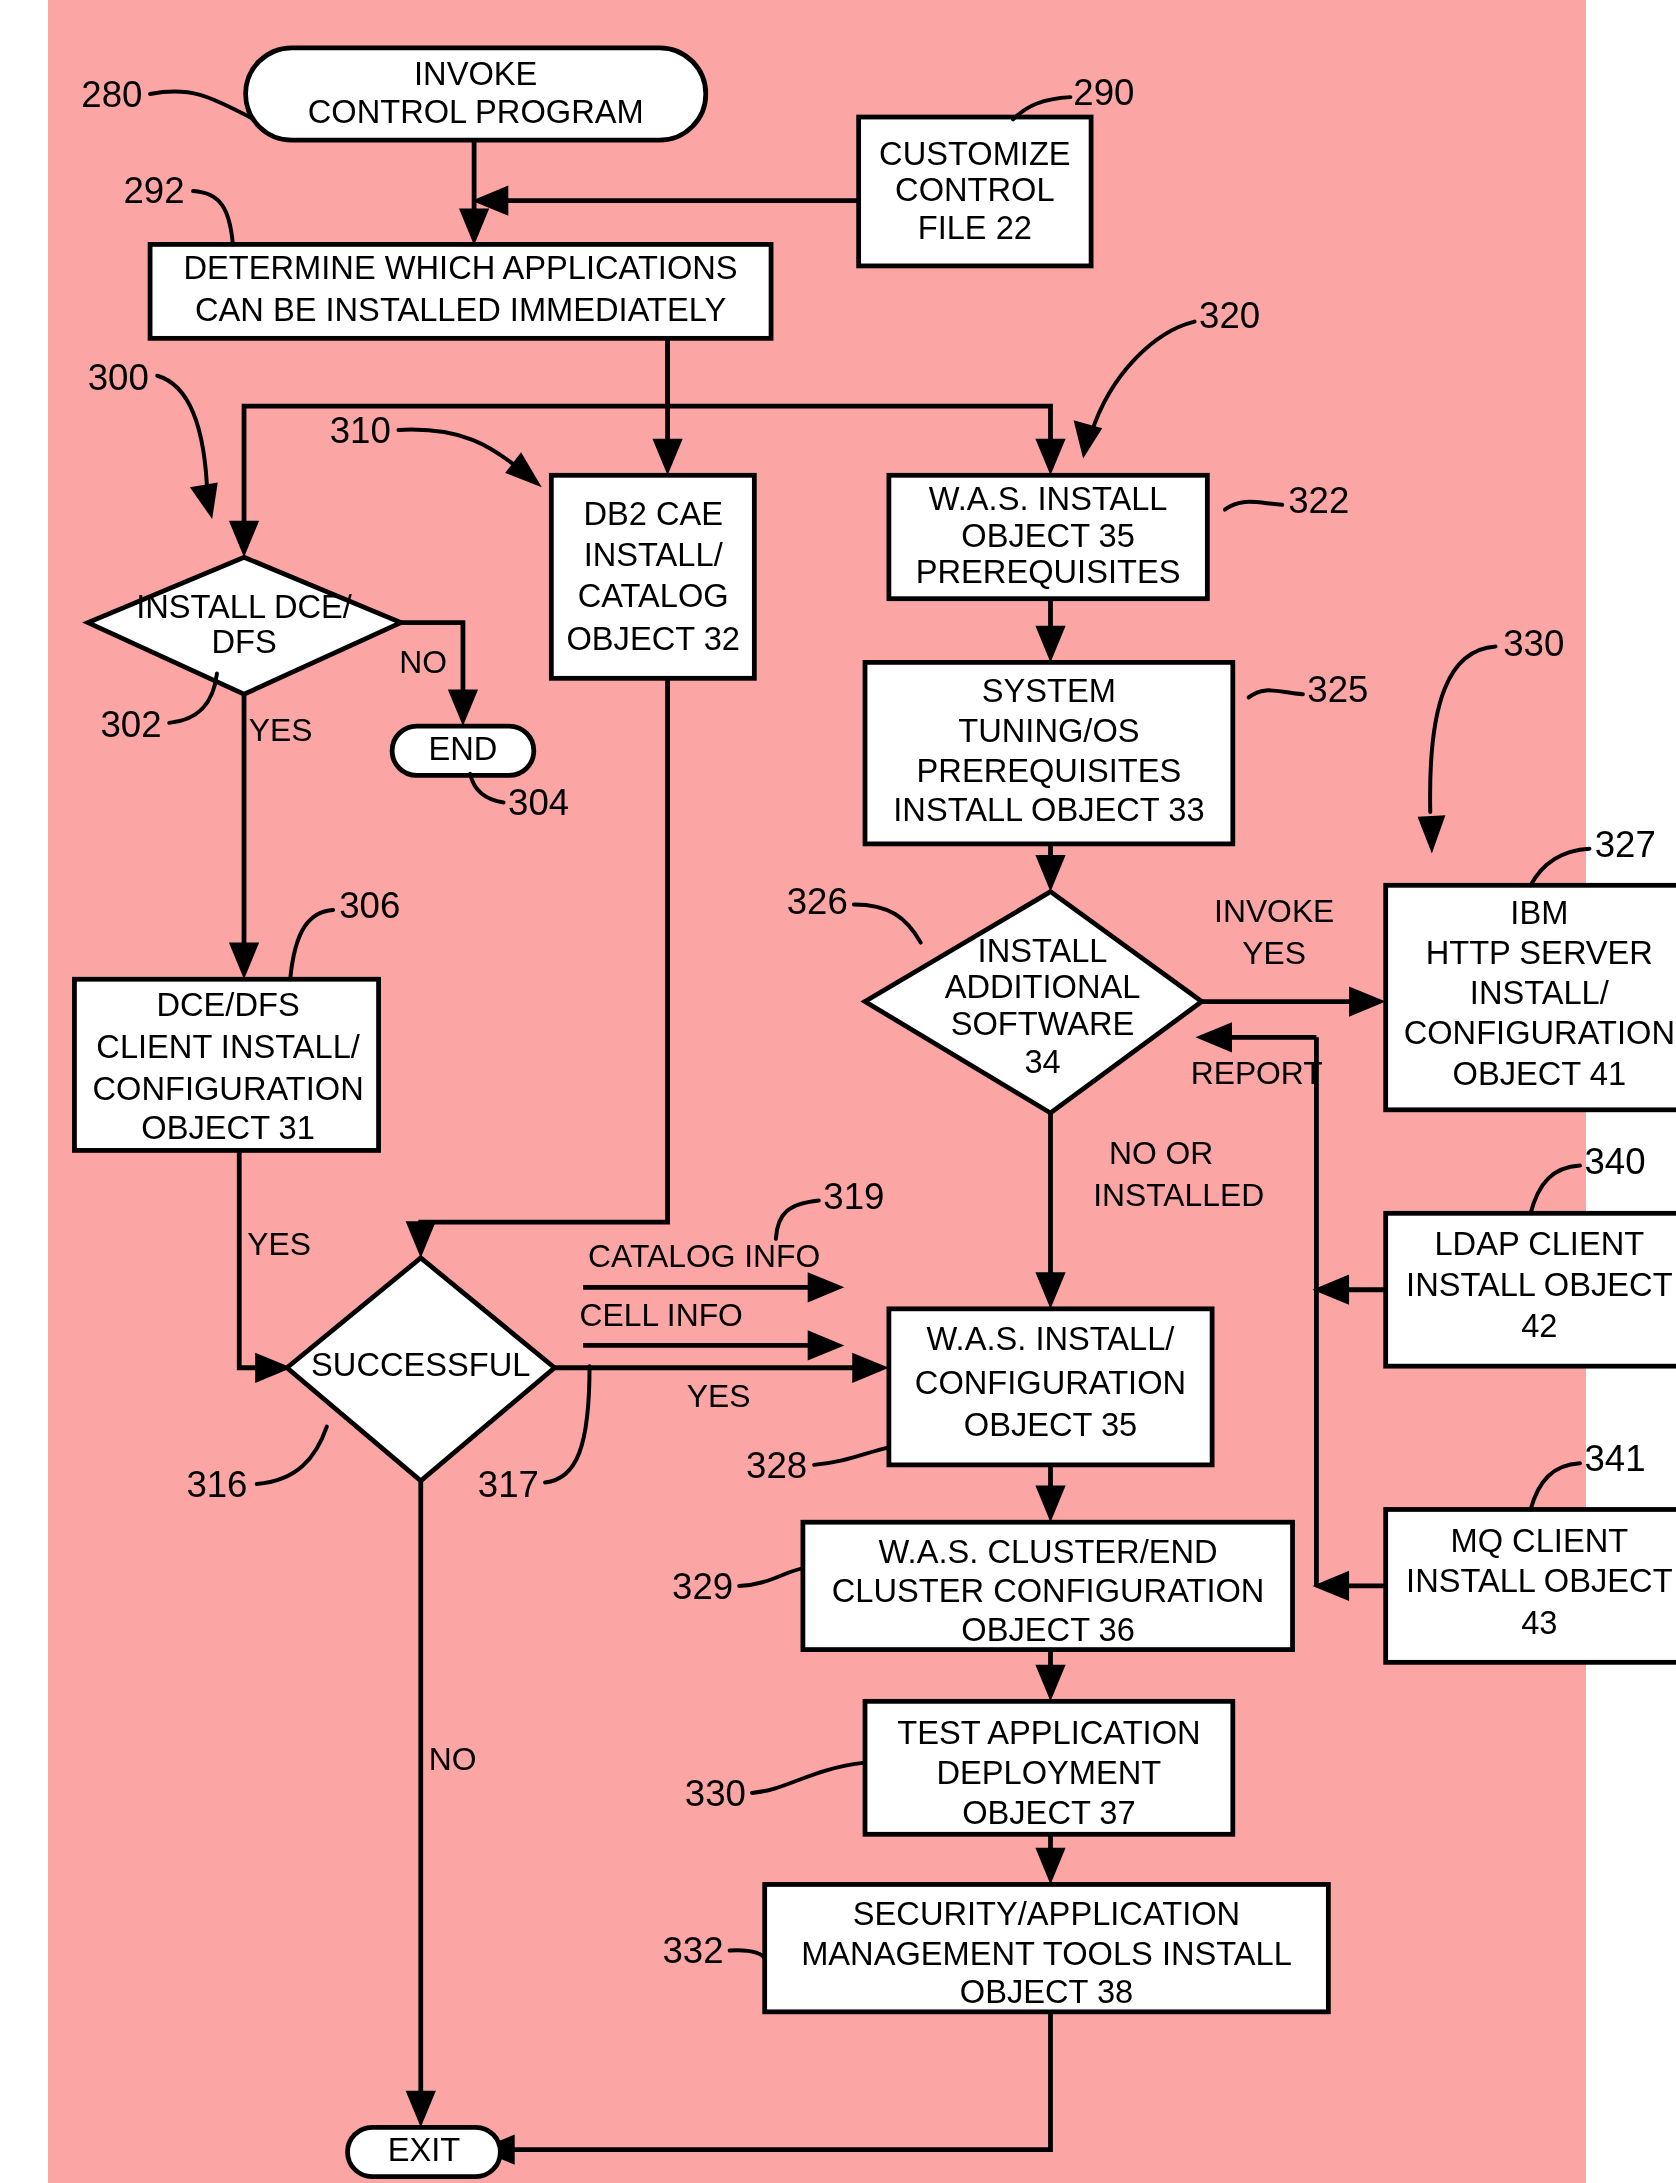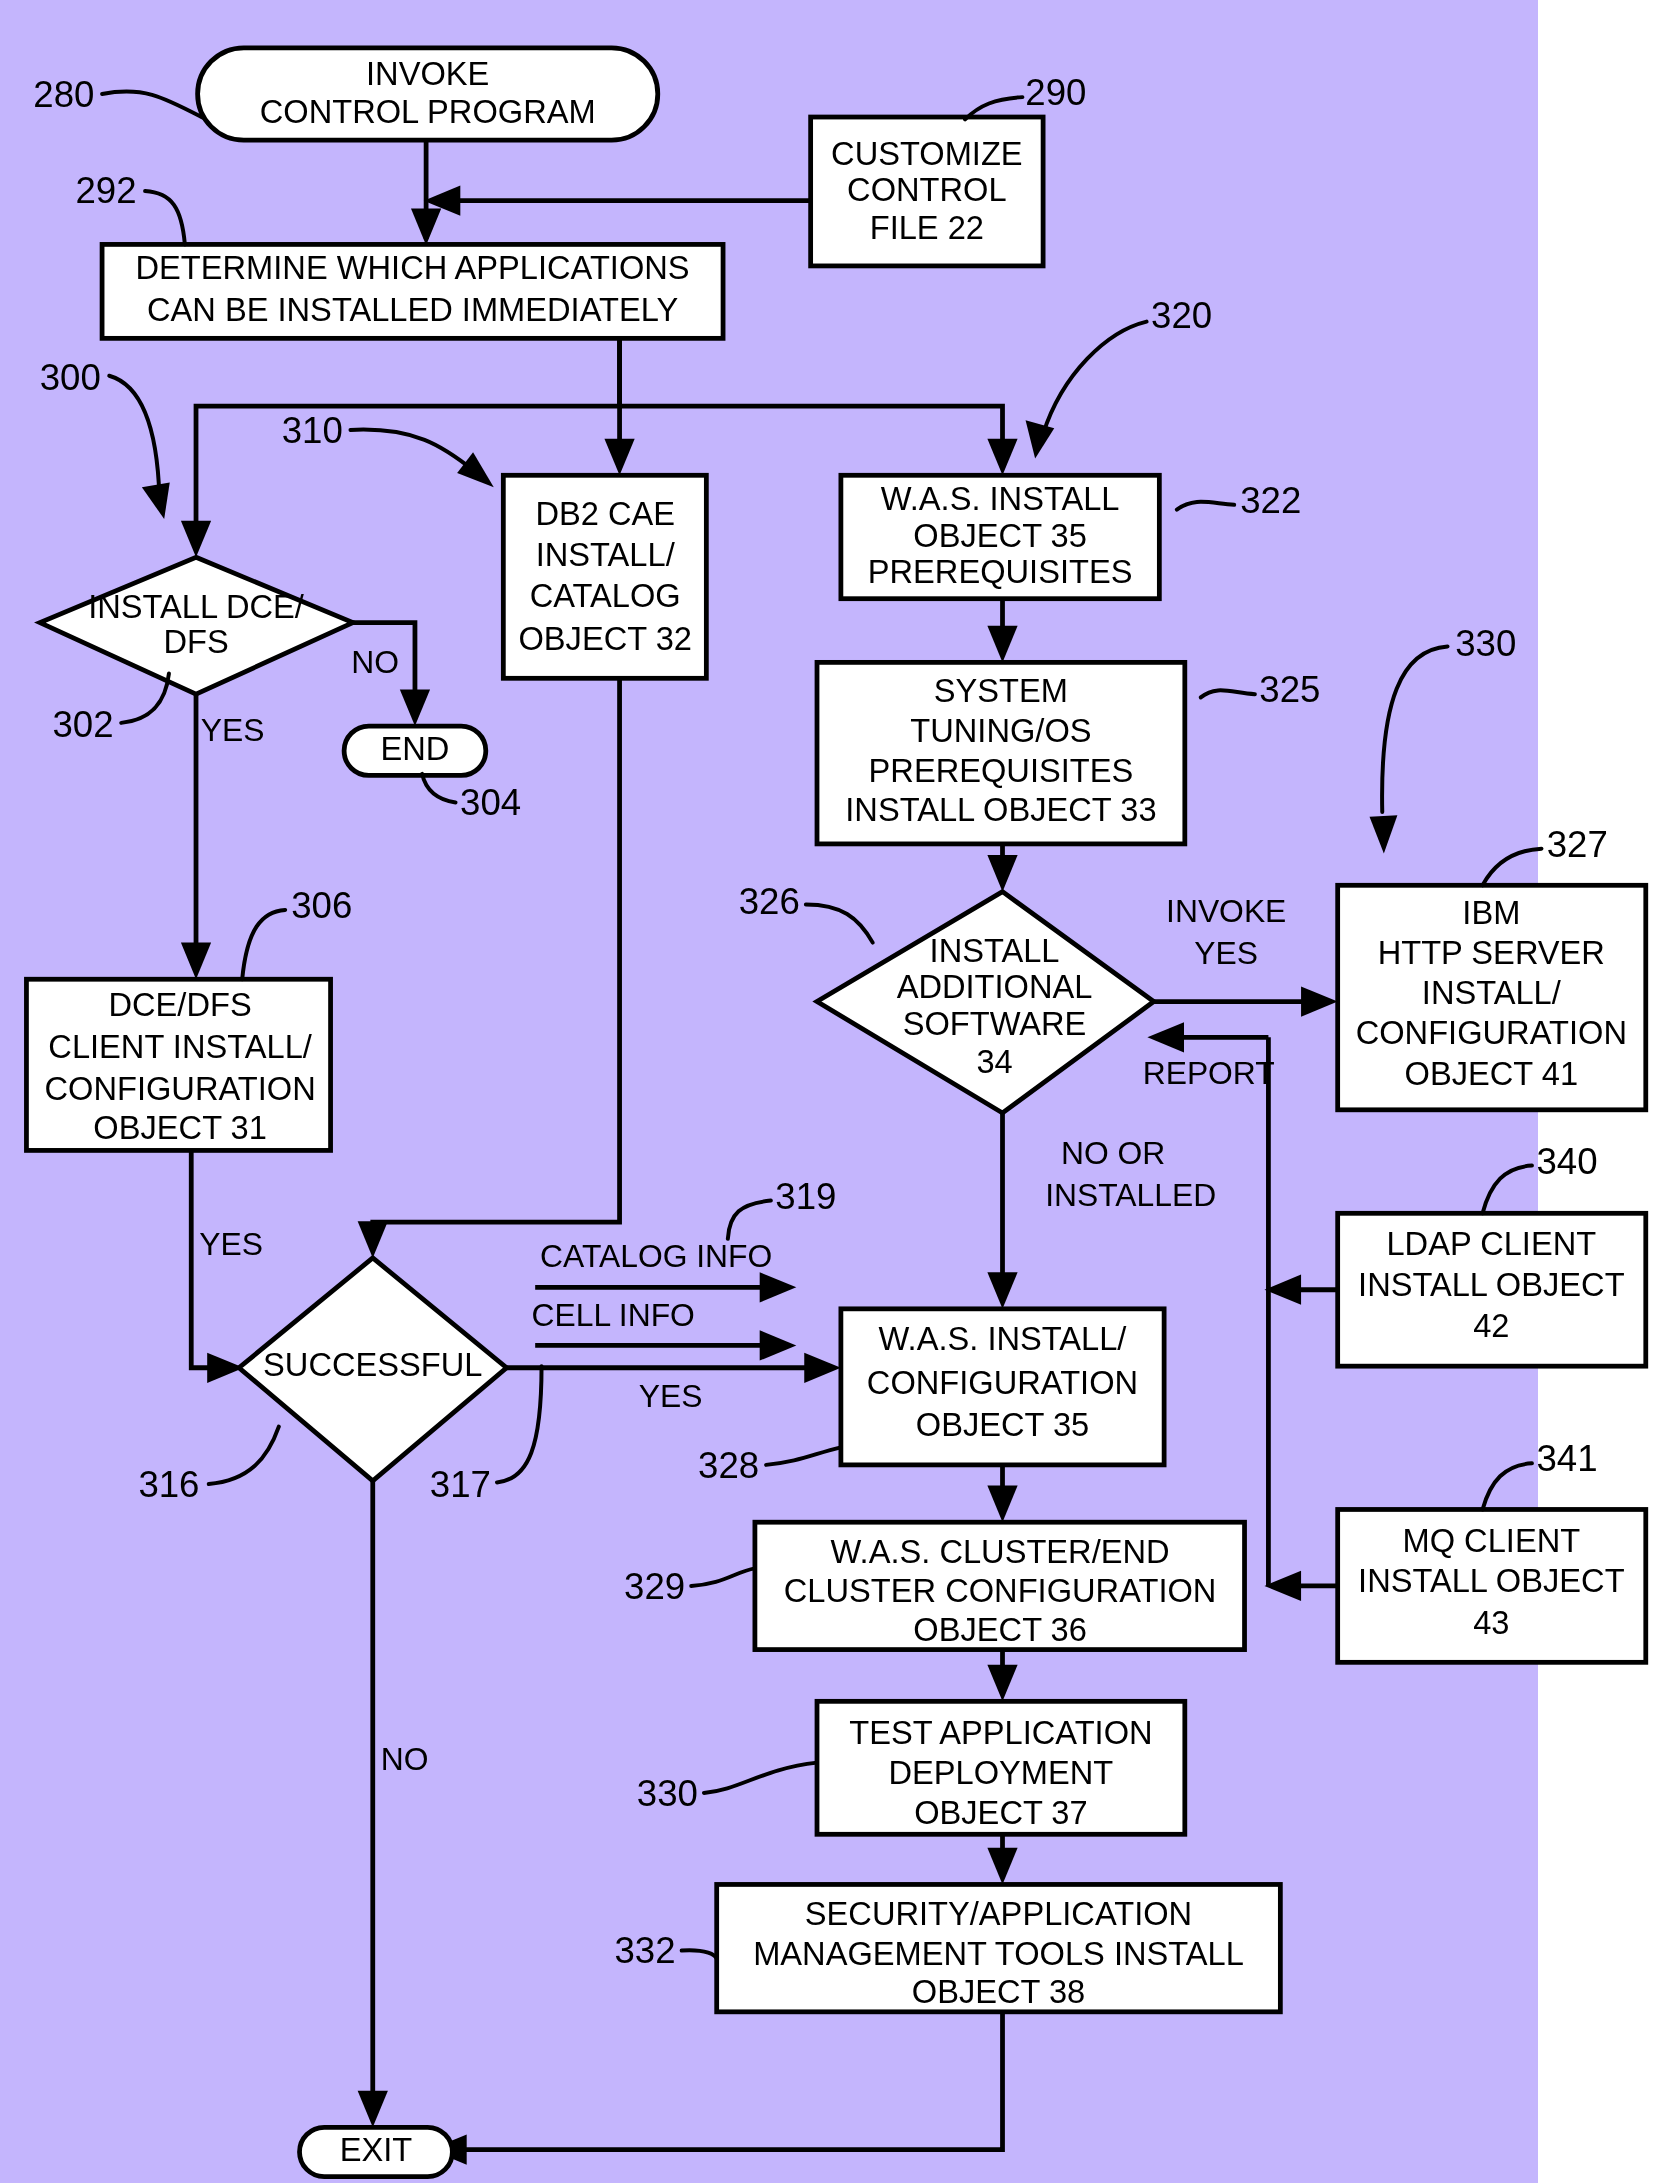--- a/index.html
+++ b/index.html
@@ -4,22 +4,23 @@
 <style>
   html, body {
     margin: 0;
     padding: 0;
     background: #ffffff;
   }
   #canvas-wrap {
     position: relative;
     width: 1538px;
     height: 2183px;
-    background: #c4b5fd;
+    background: #fca5a5;
     font-family: "Liberation Sans", sans-serif;
+    margin-left: 48px;
   }
   svg#flow {
     position: absolute;
     left: 0;
     top: 0;
     width: 1677px;
     height: 2183px;
     display: block;
   }
   .shape {

